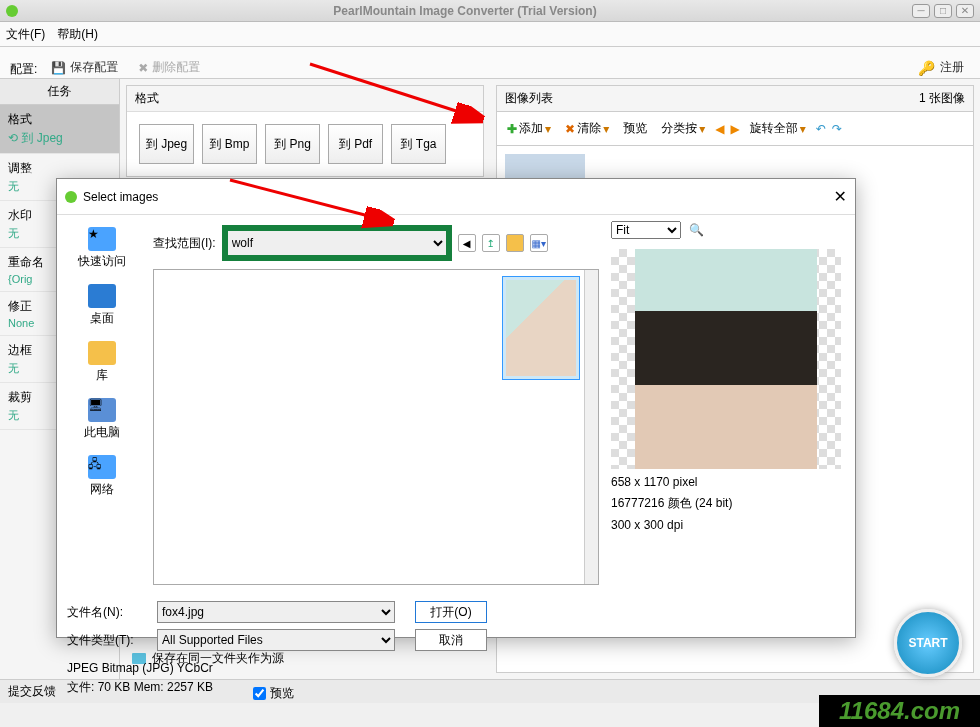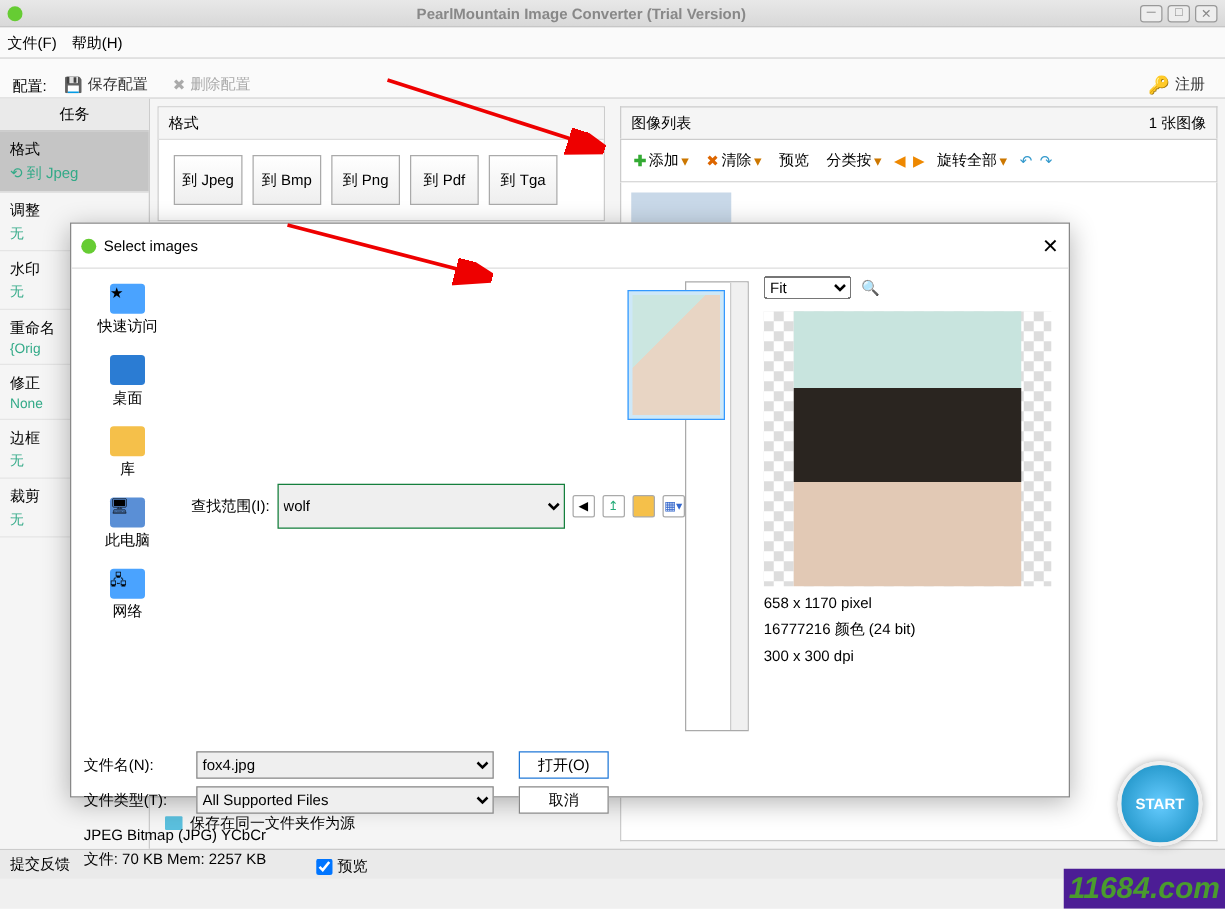--- a/index.html
+++ b/index.html
@@ -24,33 +24,33 @@
 .panelhead{padding:4px 8px;background:#f5f5f5;border-bottom:1px solid #ddd}
 .fmtbtns{display:flex;gap:8px;padding:12px}
 .fmtbtn{width:55px;height:40px;border:1px solid #aaa;background:linear-gradient(#fff,#eee);display:flex;align-items:center;justify-content:center}
 .right{width:490px;display:flex;flex-direction:column;padding:6px}
 .righthead{display:flex;justify-content:space-between;padding:4px 8px;background:#f5f5f5;border:1px solid #ccc;border-bottom:none}
 .righttools{border:1px solid #ccc;background:#fff;padding:6px;display:flex;gap:6px;align-items:center;flex-wrap:wrap}
 .rtbtn{display:flex;align-items:center;gap:2px;padding:2px 4px}
 .thumbarea{border:1px solid #ccc;border-top:none;background:#fff;flex:1;padding:8px}
 .thumb{width:80px;height:100px;background:#c8d8e8}
 .footer{height:24px;background:#eaeaea;border-top:1px solid #ccc;display:flex;align-items:center;padding:0 8px}
-.watermark{position:absolute;bottom:0;right:0;font-size:24px;font-weight:bold;font-style:italic;color:#4a9b2e;background:#4c1d95;padding:2px 4px}
+.watermark{position:absolute;bottom:0;right:0;font-size:24px;font-weight:bold;font-style:italic;color:#4a9b2e;background:#000000;padding:2px 20px}
 .startbtn{position:absolute;right:18px;bottom:50px;width:68px;height:68px;border-radius:50%;background:radial-gradient(#6cf,#18b);display:flex;align-items:center;justify-content:center;color:#fff;font-weight:bold;box-shadow:0 0 8px #aaa;border:3px solid #eee}
 
 .dialog{position:absolute;left:56px;top:178px;width:800px;height:460px;background:#fff;border:1px solid #888;box-shadow:0 4px 20px rgba(0,0,0,.3)}
 .dlgtitle{height:36px;display:flex;align-items:center;padding:0 8px;border-bottom:1px solid #ddd}
 .dlgtitle .t{flex:1}
 .dlgbody{display:flex;height:380px}
 .places{width:90px;display:flex;flex-direction:column;align-items:center;gap:14px;padding:12px 4px}
 .place{display:flex;flex-direction:column;align-items:center;gap:2px;font-size:11px}
 .placeico{width:28px;height:24px;border-radius:3px}
-.filearea{flex:1;display:flex;padding:6px}
+.filearea{flex:1;display:flex;flex-direction:column;padding:6px}
 .lookrow{display:flex;align-items:center;gap:6px;padding:4px 0}
-.lookrow select,.lookrow input{height:36px;border:1px solid #15803d}
+.lookrow select,.lookrow input{height:36px;border:6px solid #15803d}
 .navico{width:18px;height:18px;border:1px solid #aaa;border-radius:2px;display:flex;align-items:center;justify-content:center;font-size:10px}
 .filelist{flex:1;border:1px solid #aaa;background:#fff;position:relative;margin:4px 0}
 .filethumb{position:absolute;right:18px;top:6px;width:78px;height:104px;border:1px solid #3399ff;background:#cde8f8;padding:3px}
 .filethumb .img{width:100%;height:100%;background:linear-gradient(135deg,#cbe6e0 0%,#cbe6e0 35%,#e8d5c4 35%,#e8d5c4 100%)}
 .scrollb{position:absolute;right:0;top:0;width:14px;height:100%;background:#f0f0f0;border-left:1px solid #ccc}
 .preview{width:250px;padding:6px;display:flex;flex-direction:column;gap:6px}
 .prevtop{display:flex;align-items:center;gap:8px}
 .checker{width:230px;height:220px;background-image:repeating-conic-gradient(#ddd 0 25%,#fff 0 50%);background-size:16px 16px;position:relative;margin-top:4px}
 .previmg{position:absolute;left:24px;top:0;width:182px;height:220px;background:linear-gradient(180deg,#c8e4de 0%,#c8e4de 28%,#2a2520 28%,#2a2520 62%,#e2c9b5 62%,#e2c9b5 100%)}
 .dlgbot{display:flex;padding:6px 10px;gap:20px;align-items:flex-start}

